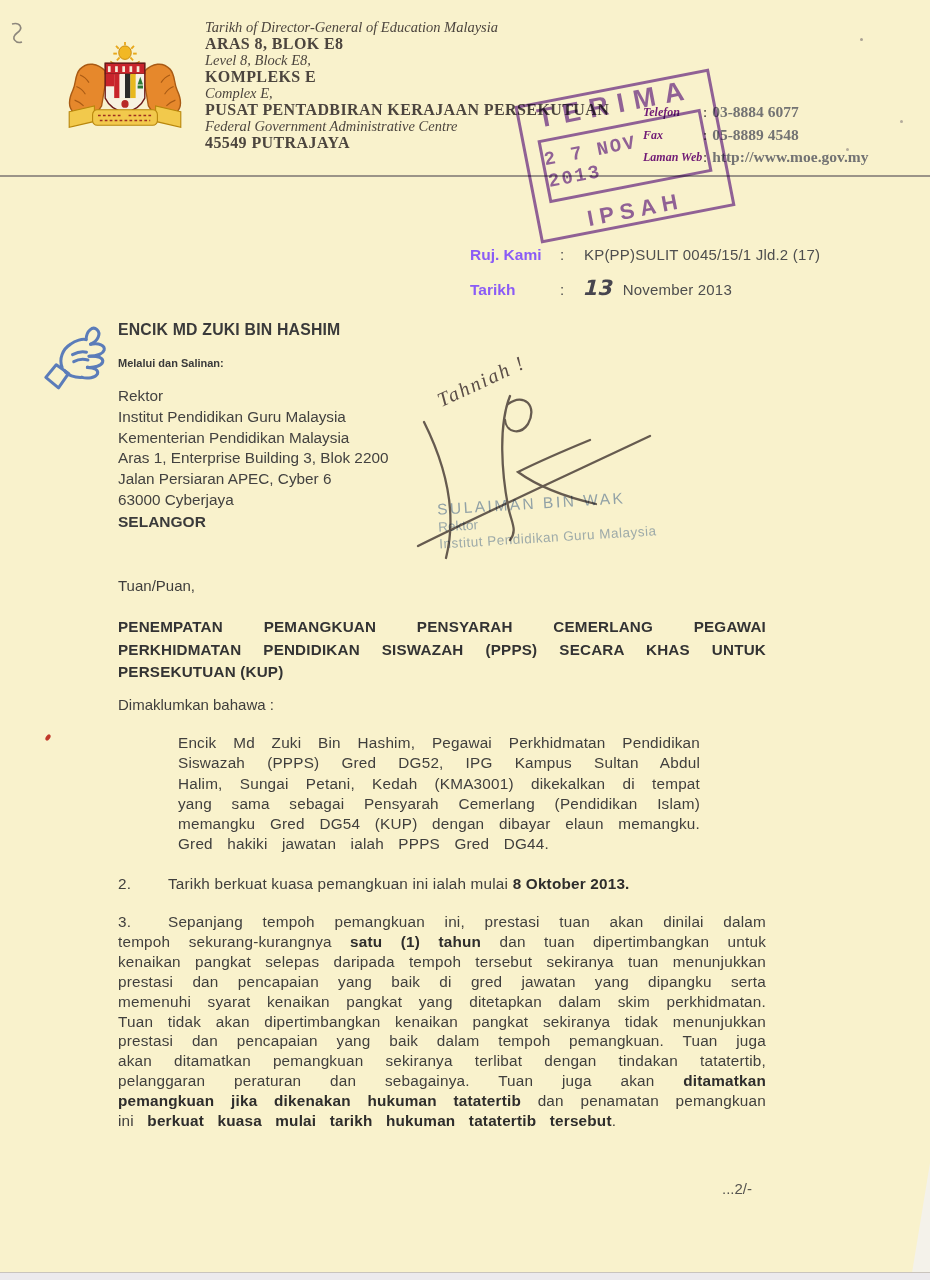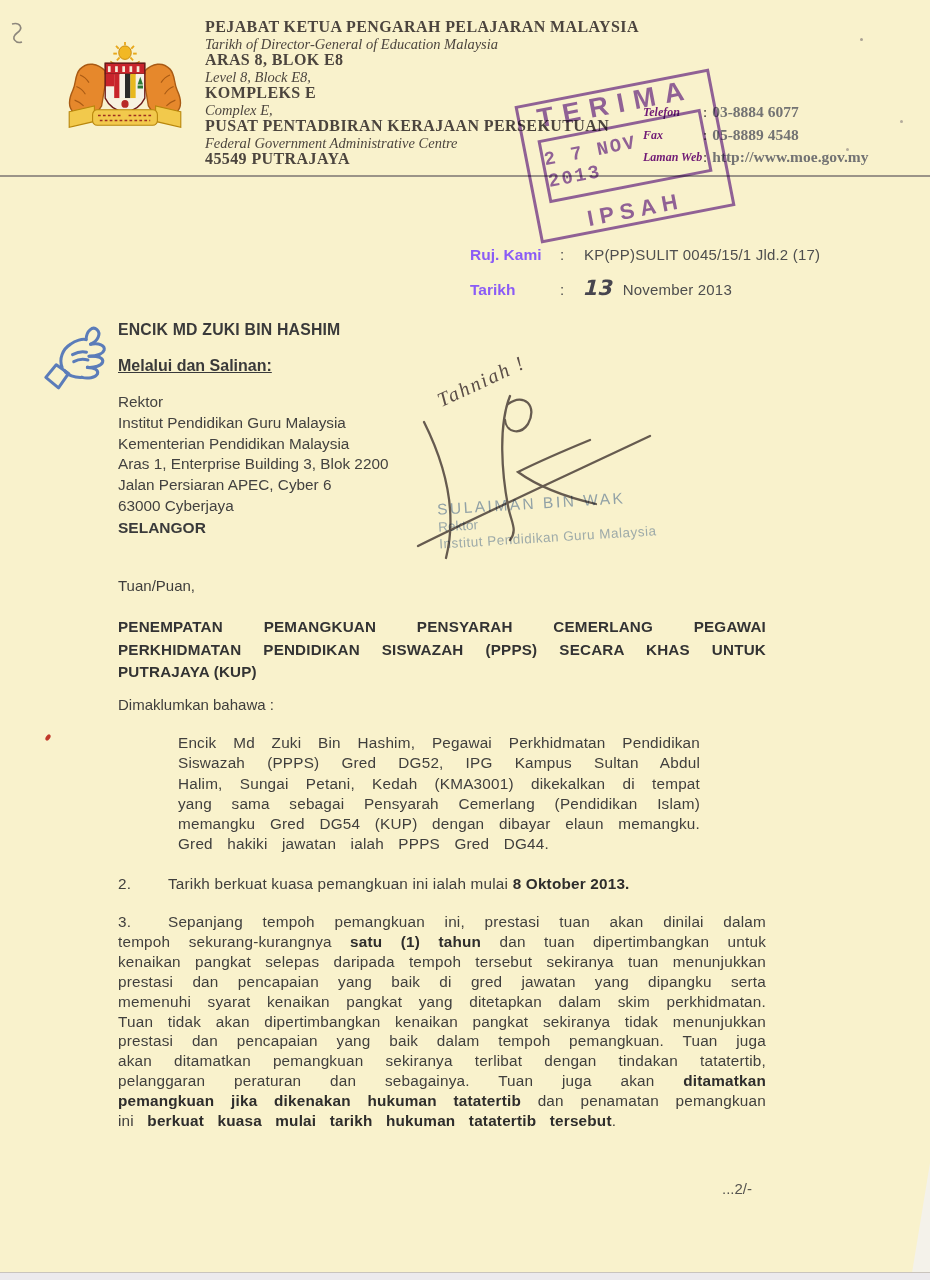--- a/index.html
+++ b/index.html
@@ -38,21 +38,21 @@
   .ref-label{display:inline-block;width:90px;font-weight:bold;font-size:15.5px;color:#8b5cf6;}
   .ref-colon{display:inline-block;width:24px;color:#4e4e4e;font-size:15px;}
   .ref-value{font-size:15px;color:#4e4e4e;letter-spacing:.2px;}
   .hand-day{display:inline-block;font-family:"DejaVu Sans",sans-serif;font-size:21px;font-weight:600;
             color:#47454e;transform:skewX(-14deg);margin-right:9px;}
 
   
   .hand-icon{position:absolute;left:34px;top:322px;}
   .recipient{position:absolute;left:118px;top:318px;}
   .rc-name,.rc-ic{font-weight:bold;font-size:15.8px;color:#3a3a3a;line-height:23px;letter-spacing:.2px;}
-  .rc-via{font-weight:bold;font-size:16px;color:#3a3a3a;margin-top:16px;text-decoration:underline;}
+  .rc-via{font-weight:bold;font-size:11px;color:#3a3a3a;margin-top:16px;}
   .rc-addr{margin-top:17px;}
   .rc-addr-line{font-size:15.3px;line-height:20.8px;color:#434240;}
   .rc-addr-last{font-weight:bold;font-size:15.5px;line-height:21px;color:#3a3a3a;}
 
   
   .endorse-note{position:absolute;left:434px;top:370px;transform:rotate(-25deg);
                 font-family:"Liberation Serif",serif;font-style:italic;font-size:20px;
                 letter-spacing:2px;color:#5c5158;mix-blend-mode:multiply;}
   .signature{position:absolute;left:408px;top:378px;mix-blend-mode:multiply;}
   .rektor-stamp{position:absolute;left:438px;top:494px;transform:rotate(-3.5deg);
@@ -146,21 +146,20 @@
     </g>
     <g stroke="#a03020" stroke-width="1.6" stroke-dasharray="3,2.5">
       <line x1="40" y1="76" x2="66" y2="76"></line>
         <line x1="74" y1="76" x2="100" y2="76"></line>
       <line x1="42" y1="81" x2="98" y2="81"></line>
     </g>
   </svg>
 
   <div class="lh-text">
 
-      <div class="lh-line bold">PEJABAT KETUA PENGARAH PELAJARAN MALAYSIA</div>
 
       <div class="lh-line italic">Tarikh of Director-General of Education Malaysia</div>
 
       <div class="lh-line bold">ARAS 8, BLOK E8</div>
 
       <div class="lh-line italic">Level 8, Block E8,</div>
 
       <div class="lh-line bold">KOMPLEKS E</div>
 
       <div class="lh-line italic">Complex E,</div>
@@ -270,21 +269,21 @@
   </div>
 
   <div class="salutation">Tuan/Puan,</div>
 
   <div class="subject">
 
       <div class="subject-line">PENEMPATAN PEMANGKUAN PENSYARAH CEMERLANG PEGAWAI</div>
 
       <div class="subject-line">PERKHIDMATAN PENDIDIKAN SISWAZAH (PPPS) SECARA KHAS UNTUK</div>
 
-      <div class="subject-line">PUTRAJAYA (KUP)</div>
+      <div class="subject-line">PERSEKUTUAN (KUP)</div>
     </div>
 
   <div class="intro">Dimaklumkan bahawa :</div>
 
   <p class="para para1">Encik Md Zuki Bin Hashim, Pegawai Perkhidmatan Pendidikan Siswazah (PPPS) Gred DG52, IPG Kampus Sultan Abdul Halim, Sungai Petani, Kedah (KMA3001) dikekalkan di tempat yang sama sebagai Pensyarah Cemerlang (Pendidikan Islam) memangku Gred DG54 (KUP) dengan dibayar elaun memangku. Gred hakiki jawatan ialah PPPS Gred DG44.</p>
 
   <p class="para para2">
     <span class="pnum">2.</span><span>Tarikh berkuat kuasa pemangkuan ini ialah mulai <b>8 Oktober 2013.</b></span>
   </p>
 

